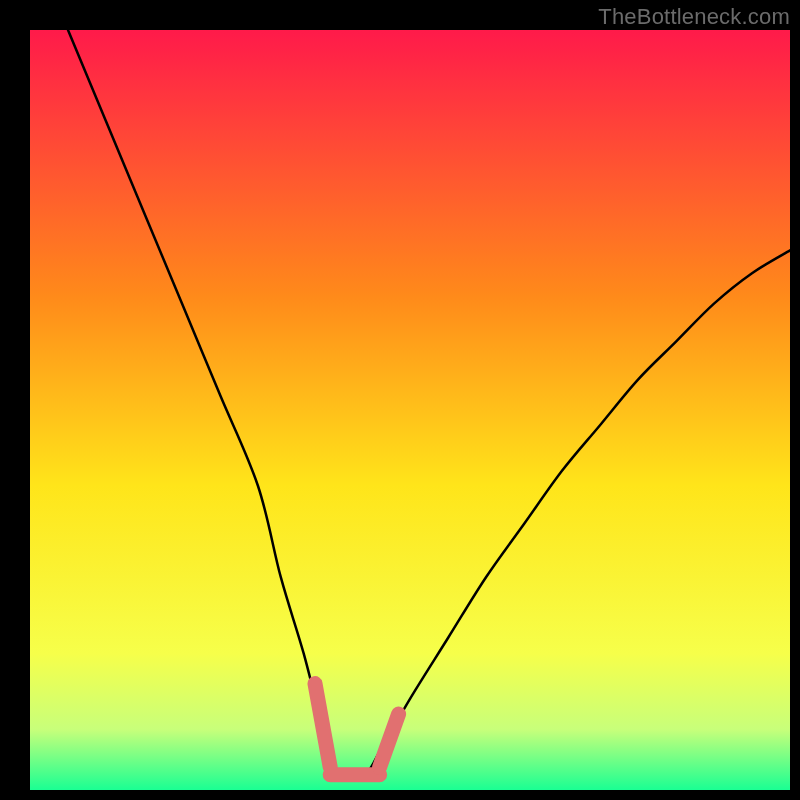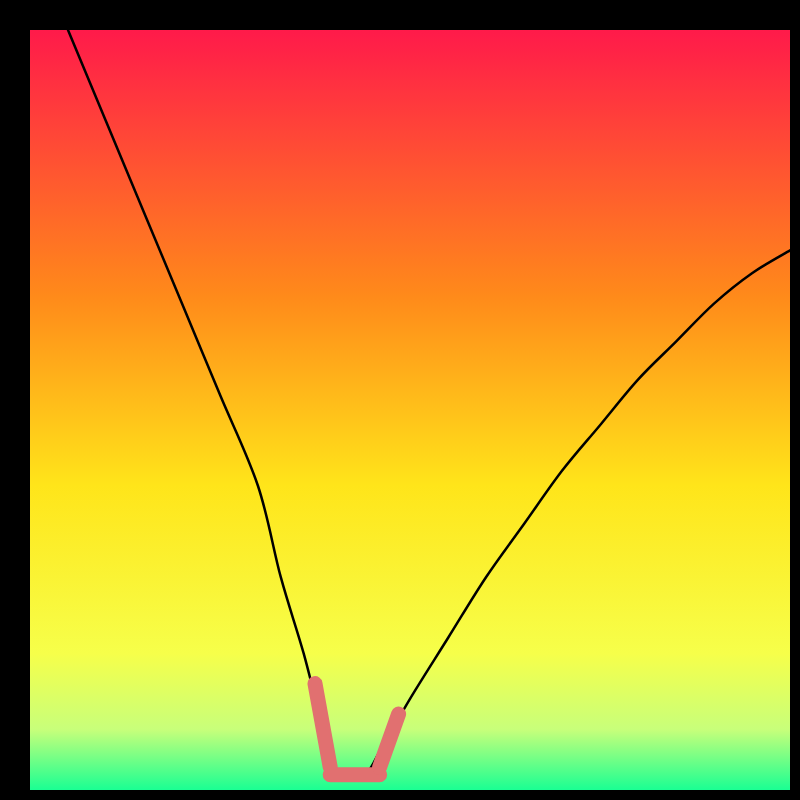--- a/index.html
+++ b/index.html
@@ -31,20 +31,21 @@
   svg {
     position: absolute;
     left: 0;
     top: 0;
   }
 </style>
 </head>
 <body>
 
 <div class="frame">
+  <div class="watermark">TheBottleneck.com</div>
 
   <svg width="800" height="800" viewBox="0 0 800 800">
     <defs>
       <linearGradient id="bgGrad" x1="0" y1="0" x2="0" y2="1">
         <stop id="g0" offset="0%" stop-color="#ff1a4a"></stop>
         <stop id="g1" offset="35%" stop-color="#ff8a1a"></stop>
         <stop id="g2" offset="60%" stop-color="#ffe51a"></stop>
         <stop id="g3" offset="82%" stop-color="#f6ff4a"></stop>
         <stop id="g4" offset="92%" stop-color="#c8ff7a"></stop>
         <stop id="g5" offset="100%" stop-color="#1aff93"></stop>

